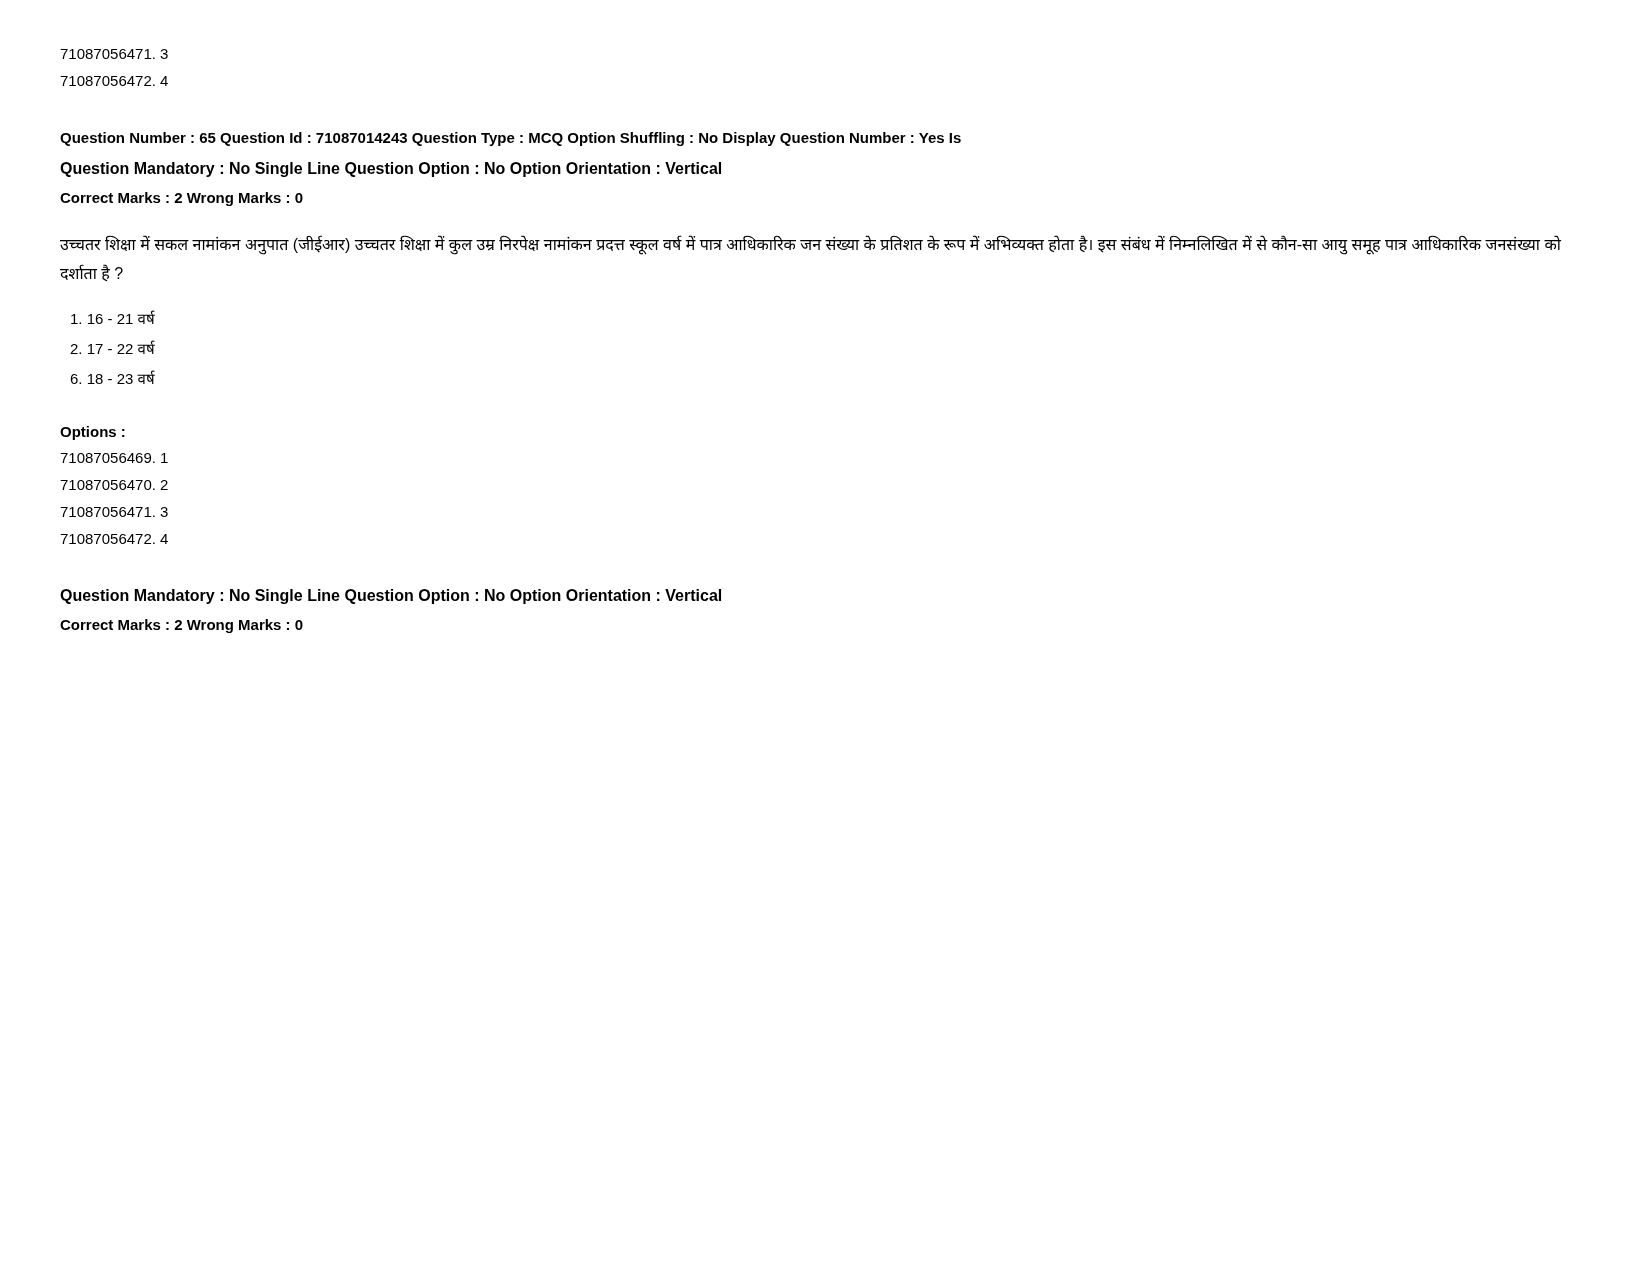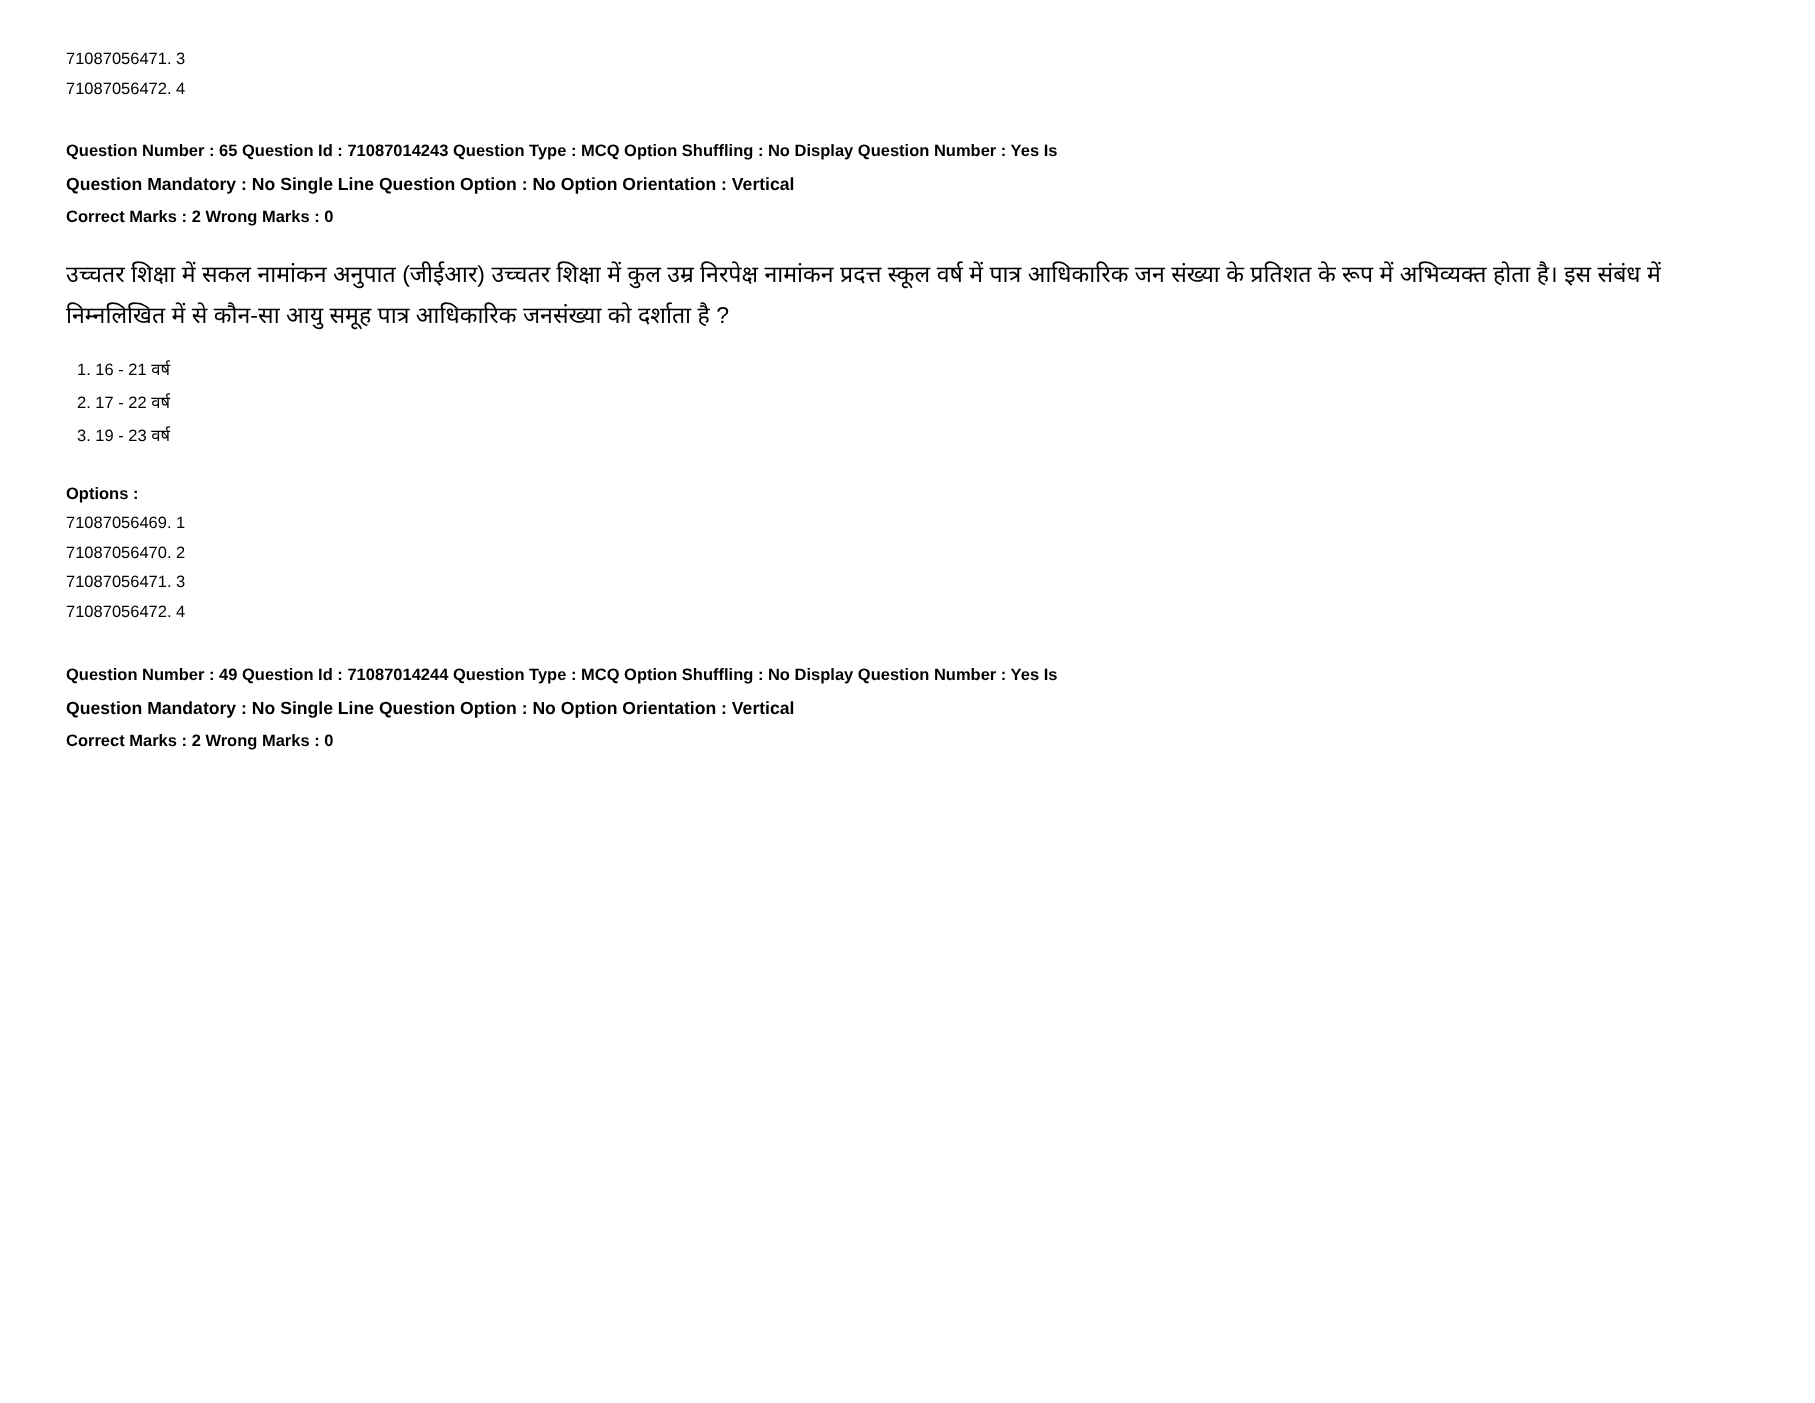--- a/index.html
+++ b/index.html
@@ -35,21 +35,21 @@
       line-height: 1.8;
       margin-bottom: 0;
     }
     .marks-line {
       font-weight: bold;
       font-size: 15px;
       line-height: 1.8;
       margin-bottom: 20px;
     }
     .question-text {
-      font-size: 21px;
+      font-size: 16px;
       line-height: 1.8;
       margin-bottom: 16px;
     }
     .options-list {
       font-size: 15px;
       line-height: 2.0;
       margin-bottom: 2px;
       padding-left: 10px;
     }
     .options-label {
@@ -78,31 +78,30 @@
   <div class="question-header">Question Number : 65 Question Id : 71087014243 Question Type : MCQ Option Shuffling : No Display Question Number : Yes Is</div>
   <div class="question-meta">Question Mandatory : No Single Line Question Option : No Option Orientation : Vertical</div>
   <div class="marks-line">Correct Marks : 2 Wrong Marks : 0</div>
 
   <div class="question-text">उच्चतर शिक्षा में सकल नामांकन अनुपात (जीईआर) उच्चतर शिक्षा में कुल उम्र निरपेक्ष नामांकन प्रदत्त स्कूल वर्ष में पात्र आधिकारिक जन संख्या के प्रतिशत के रूप में अभिव्यक्त होता है। इस संबंध में निम्नलिखित में से कौन-सा आयु समूह पात्र  आधिकारिक जनसंख्या को दर्शाता है ?</div>
 
   <div class="options-list">
 
   <p>1. 16 - 21 वर्ष</p>
       <p>2. 17 - 22 वर्ष</p>
-      <p>3. 19 - 23 वर्ष</p>
+      <p>6. 18 - 23 वर्ष</p>
     </div>
 
   <div class="options-label">Options :</div>
 
   <div class="options-ids">
 
   <p>71087056469.  1</p>
       <p>71087056470.  2</p>
       <p>71087056471.  3</p>
       <p>71087056472.  4</p>
     </div>
 </div>
 
 <div class="question-block">
-  <div class="question-header">Question Number : 49 Question Id : 71087014244 Question Type : MCQ Option Shuffling : No Display Question Number : Yes Is</div>
   <div class="question-meta">Question Mandatory : No Single Line Question Option : No Option Orientation : Vertical</div>
   <div class="marks-line">Correct Marks : 2 Wrong Marks : 0</div>
 </div>
 
 </body></html>

